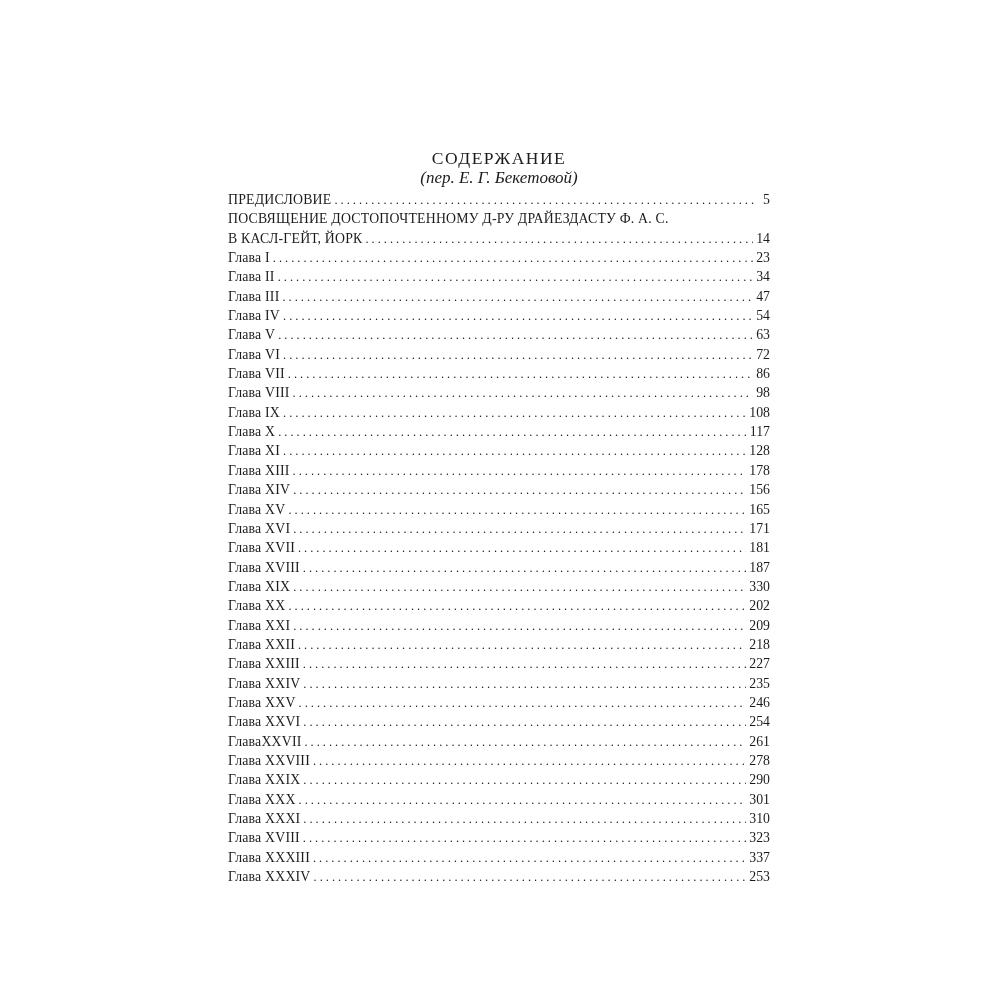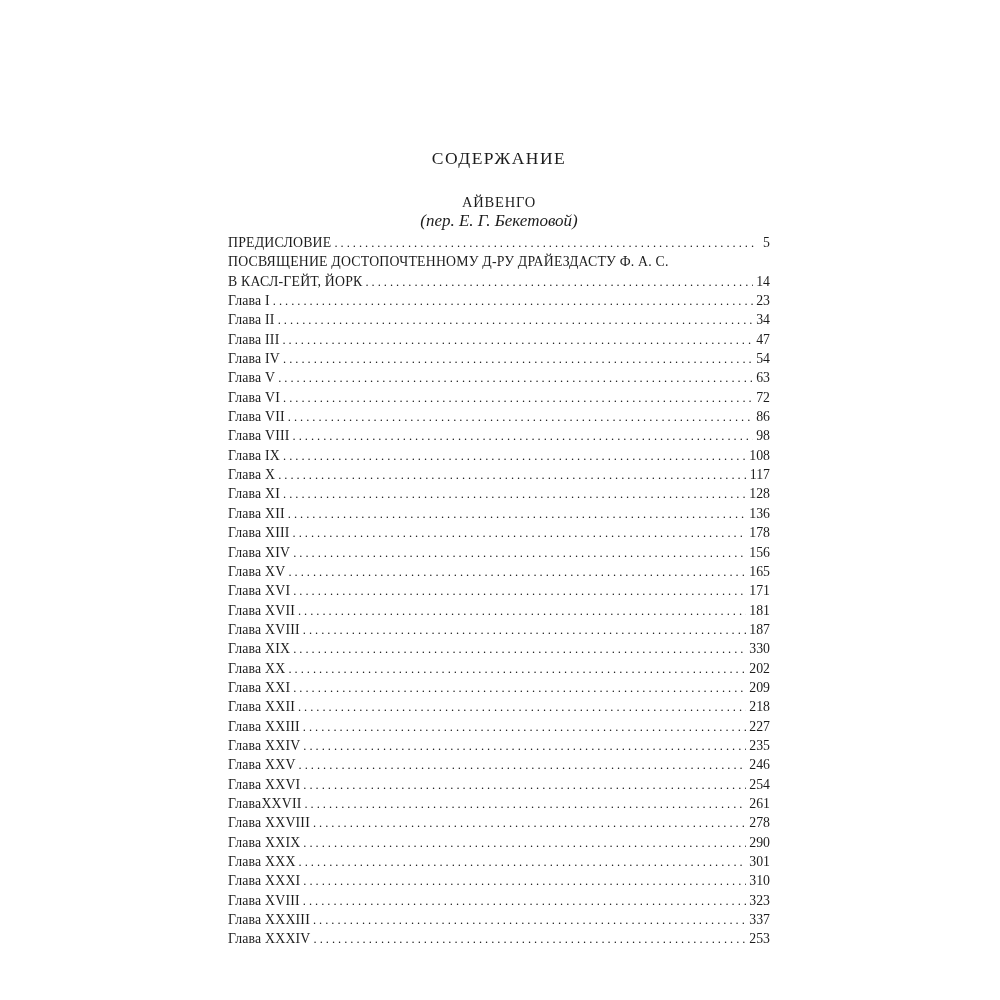--- a/index.html
+++ b/index.html
@@ -76,21 +76,20 @@
     text-align: right;
     min-width: 10px;
   }
 </style>
 </head>
 <body>
 
 <div class="page">
   <h1 class="main-title">СОДЕРЖАНИЕ</h1>
 
-  <div class="book-title">АЙВЕНГО</div>
 
   <div class="translator">(пер. Е. Г. Бекетовой)</div>
 
   <div class="toc">
       <div class="toc-row">
         <span class="label">ПРЕДИСЛОВИЕ</span>
         <span class="dots"></span>
         <span class="page-num">5</span>
       </div>
       <div class="toc-row no-page">
@@ -150,25 +149,20 @@
         <span class="label">Глава X</span>
         <span class="dots"></span>
         <span class="page-num">117</span>
       </div>
       <div class="toc-row">
         <span class="label">Глава XI</span>
         <span class="dots"></span>
         <span class="page-num">128</span>
       </div>
       <div class="toc-row">
-        <span class="label">Глава XII</span>
-        <span class="dots"></span>
-        <span class="page-num">136</span>
-      </div>
-      <div class="toc-row">
         <span class="label">Глава XIII</span>
         <span class="dots"></span>
         <span class="page-num">178</span>
       </div>
       <div class="toc-row">
         <span class="label">Глава XIV</span>
         <span class="dots"></span>
         <span class="page-num">156</span>
       </div>
       <div class="toc-row">

